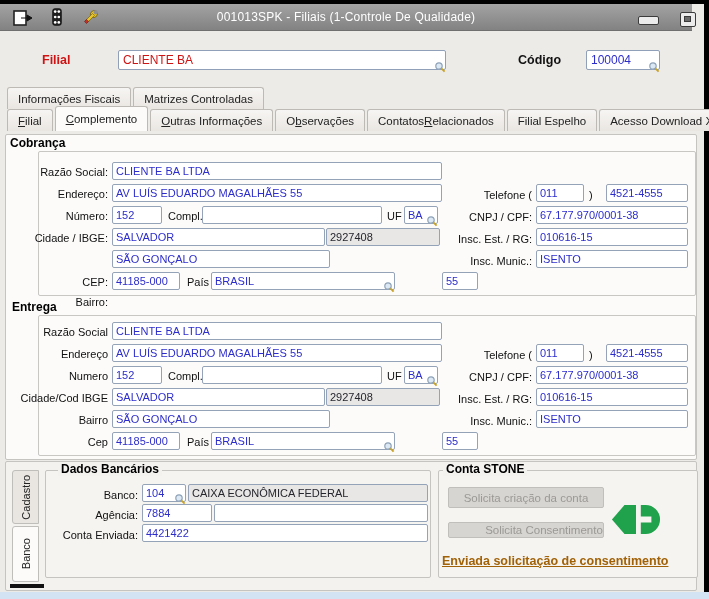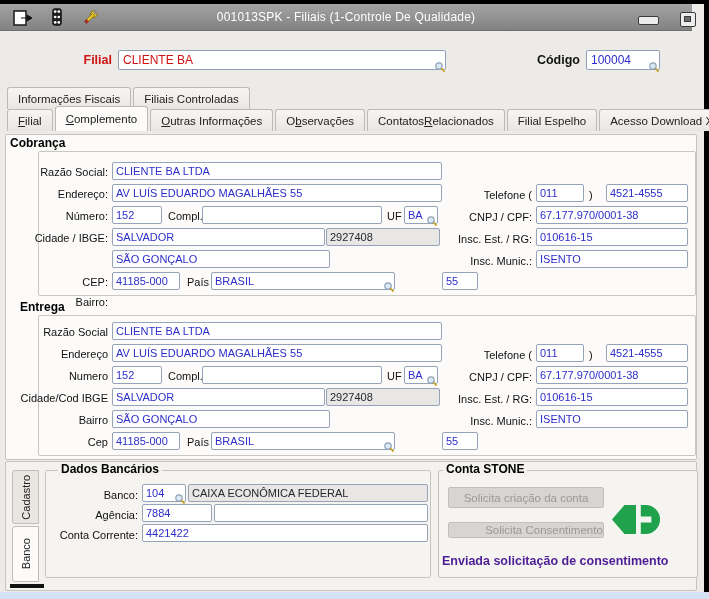--- a/index.html
+++ b/index.html
@@ -11,21 +11,21 @@
             background:linear-gradient(#a3a3a3,#828282);border-bottom:1px solid #6f6f6f;}
   .titlebar .title{position:absolute;left:0;right:0;top:6px;text-align:center;
                    color:#fff;font-size:12px;letter-spacing:.2px;}
   .tb-icon{position:absolute;top:5px;width:20px;height:18px;cursor:default;}
   .winbtn{position:absolute;background:#ececec;border:1px solid #3b3b3b;border-radius:2px;}
   .lbl{position:absolute;font-size:11px;color:#111;text-align:right;white-space:nowrap;line-height:16px;}
   .lbl.left{text-align:left;}
   .fld{position:absolute;background:#fff;border:1px solid #95a3b8;border-radius:2px;
        font-size:11px;color:#2d2dcb;padding:0 3px;height:18px;line-height:16px;white-space:nowrap;}
   .fld.gray{background:#e8e7e5;color:#26262e;}
-  .hlbl{position:absolute;font-size:12.5px;font-weight:bold;color:#111;text-align:right;white-space:nowrap;}
+  .hlbl{position:absolute;font-size:12.5px;font-weight:bold;color:#111;text-align:left;white-space:nowrap;}
   .hfld{position:absolute;background:#fff;border:1px solid #8fa0b8;border-radius:2px;
         font-size:12px;padding:1px 4px;height:20px;line-height:17px;white-space:nowrap;}
   .mag{position:absolute;right:-1px;bottom:-4px;width:12px;height:12px;}
   .tabs{position:absolute;display:flex;gap:2px;align-items:flex-end;}
   .tab{height:22px;padding:0 10px;background:linear-gradient(#f7f5f3,#e9e6e2);
        border:1px solid #bdbab6;border-bottom:none;border-radius:3px 3px 0 0;
        font-size:11.5px;color:#222;display:flex;align-items:center;white-space:nowrap;}
   .tab.active{height:25px;background:#fcfbfa;z-index:5;position:relative;}
   .page{position:absolute;left:5px;top:130px;width:692px;height:326px;background:#fcfbfa;
         border:1px solid #c6c4c1;border-radius:2px;}
@@ -35,21 +35,21 @@
           border:1px solid #c6c4c1;border-radius:2px;}
   .vtab{position:absolute;left:12px;width:27px;background:#e9e6e2;border:1px solid #c0beba;
         border-radius:3px 0 0 3px;display:flex;align-items:center;justify-content:center;}
   .vtab.active{background:#fcfbfa;z-index:3;}
   .vtab span{writing-mode:vertical-rl;transform:rotate(180deg);font-size:11px;color:#222;}
   .legend{position:absolute;font-weight:bold;font-size:12px;color:#000;background:#f4f2ef;
           padding:0 3px;line-height:13px;white-space:nowrap;z-index:2;}
   .fieldset{position:absolute;border:1px solid #c6c4c1;border-radius:2px;background:#f6f4f1;}
   .btn-dis{position:absolute;background:#d7d5d2;border:1px solid #c1bfbb;border-radius:2px;
            color:#9b9995;font-size:11.5px;display:flex;align-items:center;justify-content:center;white-space:nowrap;}
-  .status{position:absolute;font-weight:bold;font-size:12.5px;color:#4c1d95;white-space:nowrap;}
+  .status{position:absolute;font-weight:bold;font-size:12.5px;color:#a16207;white-space:nowrap;text-decoration:underline;}
   .indicator{position:absolute;left:10px;top:580px;width:34px;height:4px;background:#111;}
   .bottomstrip{position:absolute;left:0;top:592px;width:709px;height:7px;background:#d4e3f4;}
   u{text-decoration:underline;}
 </style>
 </head>
 <body>
 
 <div class="screen">
   <div class="window">
 
@@ -94,21 +94,21 @@
     <div class="hfld" style="left:586px;top:46px;width:74px;color:#2d2dcb;">
       <span>100004</span>
       <svg class="mag" viewBox="0 0 12 12">
           <circle cx="5" cy="5" r="3.2" fill="#dce9f5" stroke="#8fa3b8" stroke-width="1.2"></circle>
           <line x1="7.4" y1="7.4" x2="10.6" y2="10.6" stroke="#c9a227" stroke-width="1.8"></line>
         </svg>
     </div>
 
     <div class="tabs" style="left:7px;top:83px;height:22px;">
       <div class="tab">Informações Fiscais</div>
-      <div class="tab">Filiais Controladas</div>
+      <div class="tab">Matrizes Controladas</div>
     </div>
     <div class="tabs" style="left:7px;top:102px;height:25px;">
       <div class="tab"><u>F</u>ilial</div>
       <div class="tab active"><u>C</u>omplemento</div>
       <div class="tab"><u>O</u>utras Informações</div>
       <div class="tab">O<u>b</u>servações</div>
       <div class="tab">Contatos <u>R</u>elacionados</div>
       <div class="tab">Filial Espelho</div>
       <div class="tab">Acesso Download XML</div>
 
@@ -164,21 +164,21 @@
 
     <div class="lbl" style="left:404px;top:205px;width:128px;">CNPJ / CPF:</div>
     <div class="fld" style="left:536px;top:202px;width:152px;">67.177.970/0001-38</div>
 
     <div class="lbl" style="left:404px;top:227px;width:128px;">Insc. Est. / RG:</div>
     <div class="fld" style="left:536px;top:224px;width:152px;">010616-15</div>
 
     <div class="lbl" style="left:404px;top:249px;width:128px;">Insc. Munic.:</div>
     <div class="fld" style="left:536px;top:246px;width:152px;">ISENTO</div>
 
-    <div class="grp-title" style="left:20px;top:296px;text-align:right;">Entrega</div>
+    <div class="grp-title" style="left:12px;top:296px;text-align:right;">Entrega</div>
     <div class="panel" style="left:38px;top:311px;width:658px;height:141px;"></div>
 
     <div class="lbl" style="left:20px;top:320px;width:88px;">Razão Social</div>
     <div class="fld" style="left:112px;top:318px;width:330px;">CLIENTE BA LTDA</div>
 
     <div class="lbl" style="left:20px;top:342px;width:88px;">Endereço</div>
     <div class="fld" style="left:112px;top:340px;width:330px;">AV LUÍS EDUARDO MAGALHÃES 55</div>
 
     <div class="lbl" style="left:20px;top:364px;width:88px;">Numero</div>
     <div class="fld" style="left:112px;top:362px;width:50px;">152</div>
@@ -246,21 +246,21 @@
           <circle cx="5" cy="5" r="3.2" fill="#dce9f5" stroke="#8fa3b8" stroke-width="1.2"></circle>
           <line x1="7.4" y1="7.4" x2="10.6" y2="10.6" stroke="#c9a227" stroke-width="1.8"></line>
         </svg>
     </div>
     <div class="fld gray" style="left:188px;top:480px;width:240px;">CAIXA ECONÔMICA FEDERAL</div>
 
     <div class="lbl" style="left:58px;top:503px;width:80px;">Agência:</div>
     <div class="fld" style="left:142px;top:500px;width:70px;">7884</div>
     <div class="fld" style="left:214px;top:500px;width:214px;"></div>
 
-    <div class="lbl" style="left:38px;top:523px;width:100px;">Conta Corrente:</div>
+    <div class="lbl" style="left:38px;top:523px;width:100px;">Conta Enviada:</div>
     <div class="fld" style="left:142px;top:520px;width:286px;">4421422</div>
 
     <div class="fieldset" style="left:438px;top:466px;width:260px;height:108px;"></div>
     <div class="legend" style="left:443px;top:459px;">Conta STONE</div>
 
     <div class="btn-dis" style="left:448px;top:483px;width:156px;height:21px;">Solicita criação da conta</div>
     <div class="btn-dis" style="left:448px;top:518px;width:156px;height:16px;padding-left:36px;">Solicita Consentimento</div>
 
     <svg style="position:absolute;left:611px;top:497px;" width="50" height="37" viewBox="0 0 52 38">
       <polygon points="1,19 14,4 26,4 26,34 14,34" fill="#1fa24b"></polygon>

